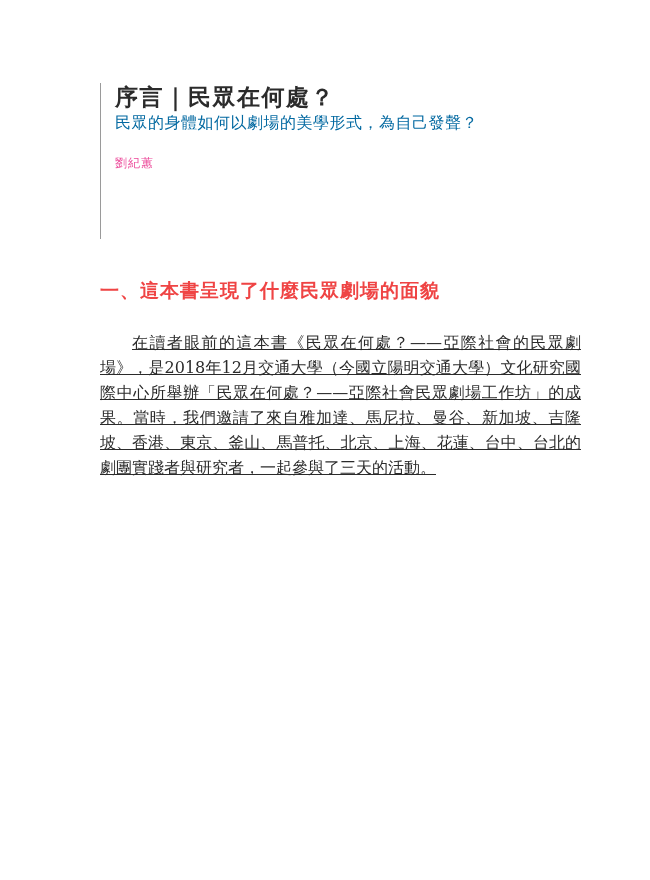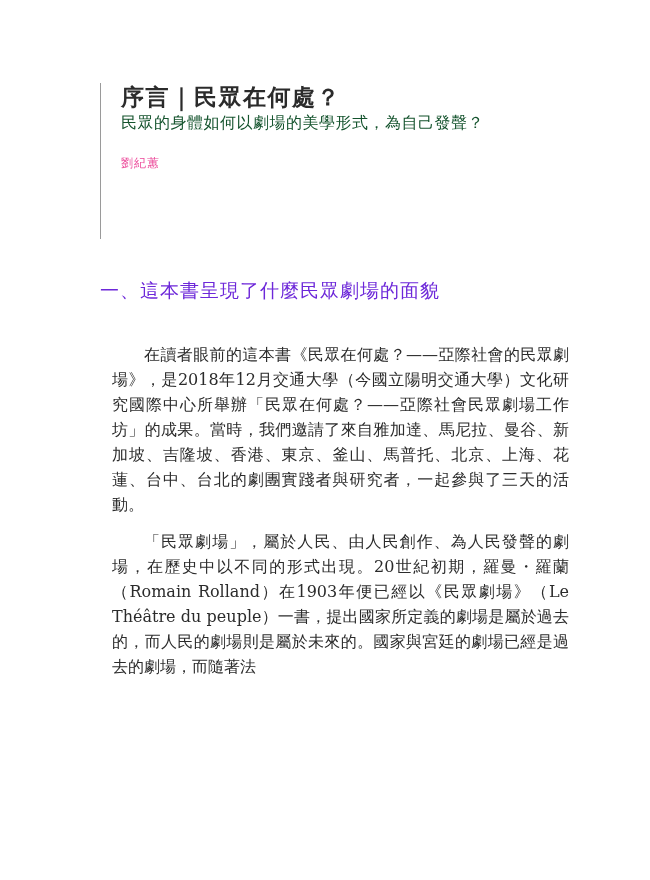--- a/index.html
+++ b/index.html
@@ -16,82 +16,82 @@
     font-family: "DejaVu Serif", "Liberation Serif", serif;
     color: #2b2b2b;
   }
   .title-block {
     position: absolute;
     left: 100px;
     top: 83px;
     width: 420px;
     height: 156px;
     border-left: 1px solid #9a9a9a;
-    padding-left: 20px;
+    padding-left: 14px;
     box-sizing: border-box;
   }
   .page-title {
     margin: 0;
     font-size: 23px;
     font-weight: 600;
     letter-spacing: 1.5px;
     line-height: 28px;
     color: #2b2b2b;
   }
   .page-subtitle {
     margin: 0;
     font-size: 16px;
     font-weight: 400;
     letter-spacing: 0.5px;
     line-height: 24px;
-    color: #14532d;
+    color: #0369a1;
   }
   .author-name {
     margin: 20px 0 0 0;
     font-size: 12px;
     letter-spacing: 1px;
     color: #ec4899;
   }
   .section-heading {
     position: absolute;
     left: 100px;
     top: 276px;
     margin: 0;
     font-size: 19px;
-    font-weight: 400;
+    font-weight: 700;
     letter-spacing: 1px;
     line-height: 28px;
-    color: #6d28d9;
+    color: #ef4444;
   }
   .body-text {
     position: absolute;
     left: 100px;
     top: 330px;
     width: 481px;
     font-size: 16px;
     line-height: 25px;
     text-align: justify;
     color: #2b2b2b;
   }
   .body-text p {
-    margin: 12px;
+    margin: 0;
     text-indent: 2em;
+    text-decoration: underline;
   }
 </style>
 </head>
 <body>
 
 <div class="page">
 
   <header class="title-block">
     <h1 class="page-title">序言｜民眾在何處？</h1>
     <p class="page-subtitle">民眾的身體如何以劇場的美學形式，為自己發聲？</p>
     <p class="author-name">劉紀蕙</p>
   </header>
 
   <h2 class="section-heading">一、這本書呈現了什麼民眾劇場的面貌</h2>
 
   <div class="body-text">
     <p>在讀者眼前的這本書《民眾在何處？——亞際社會的民眾劇場》，是2018年12月交通大學（今國立陽明交通大學）文化研究國際中心所舉辦「民眾在何處？——亞際社會民眾劇場工作坊」的成果。當時，我們邀請了來自雅加達、馬尼拉、曼谷、新加坡、吉隆坡、香港、東京、釜山、馬普托、北京、上海、花蓮、台中、台北的劇團實踐者與研究者，一起參與了三天的活動。</p>
-    <p>「民眾劇場」，屬於人民、由人民創作、為人民發聲的劇場，在歷史中以不同的形式出現。20世紀初期，羅曼・羅蘭（Romain Rolland）在1903年便已經以《民眾劇場》（Le Théâtre du peuple）一書，提出國家所定義的劇場是屬於過去的，而人民的劇場則是屬於未來的。國家與宮廷的劇場已經是過去的劇場，而隨著法</p>
   </div>
 
 </div>
 
 </body></html>

